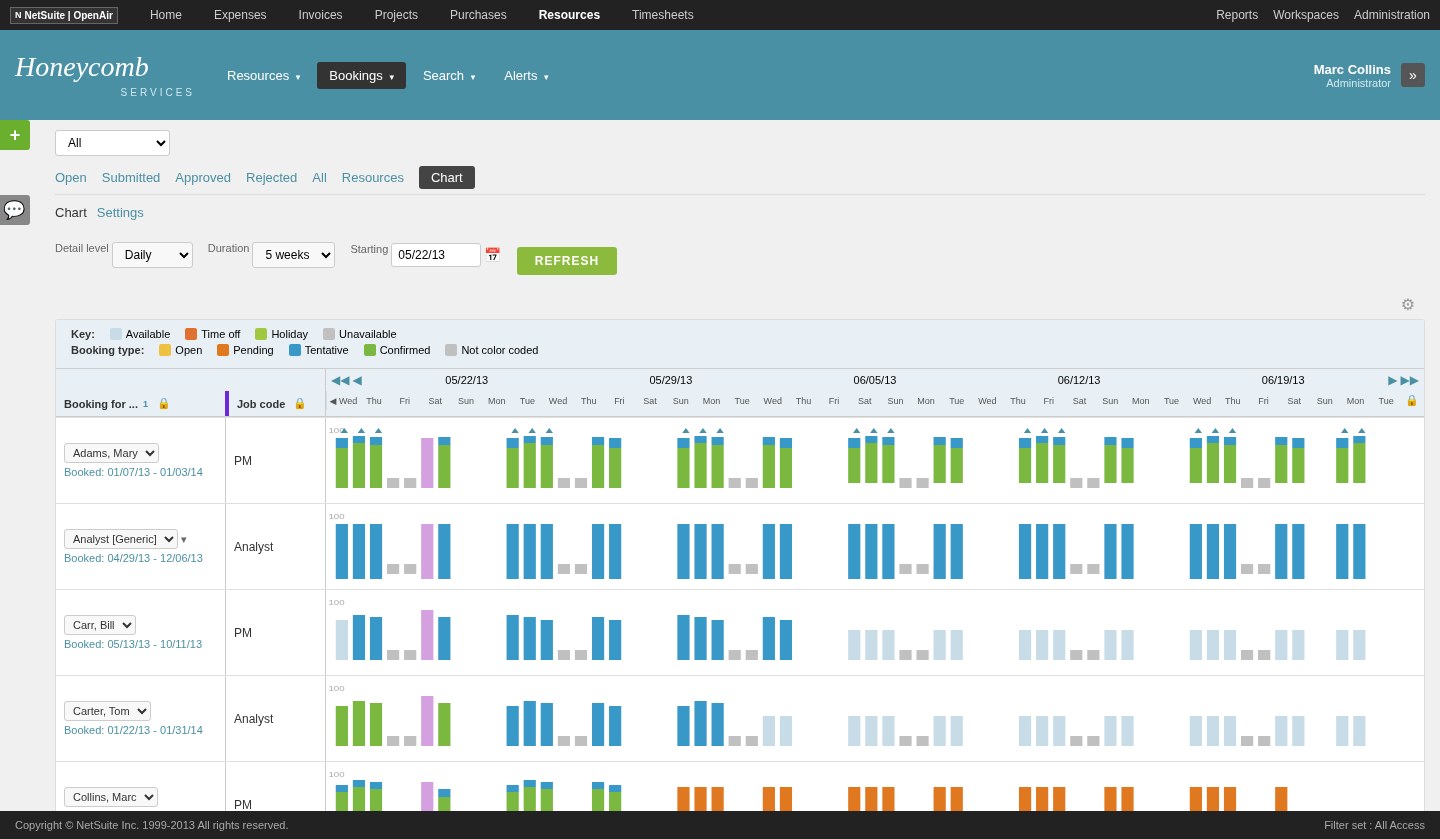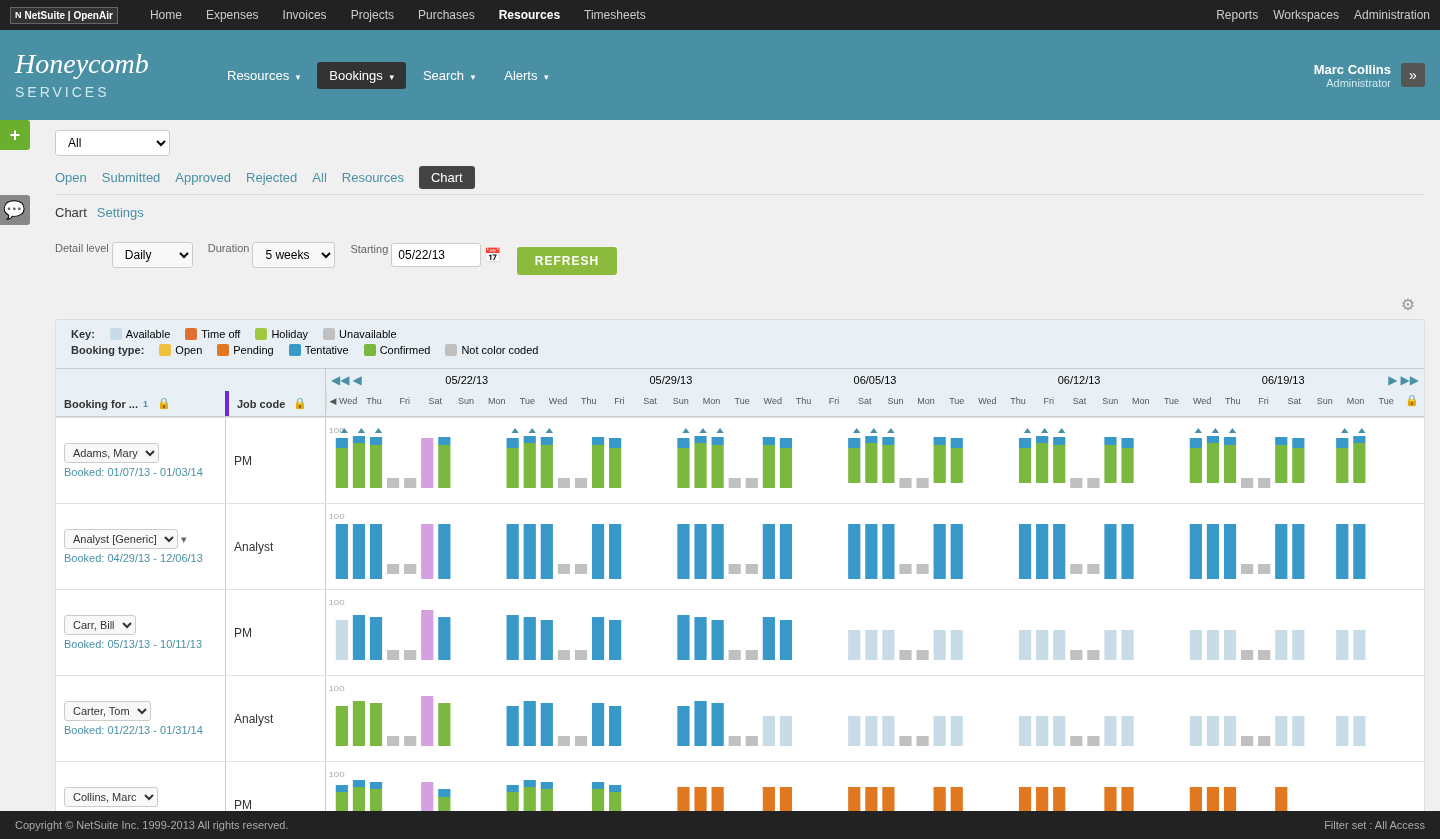--- a/index.html
+++ b/index.html
@@ -27,21 +27,21 @@
       color: #fff;
       font-size: 10px;
       font-weight: bold;
       padding: 2px 4px;
       display: flex;
       align-items: center;
       gap: 3px;
     }
     .top-nav-links {
       display: flex;
-      gap: 0;
+      gap: 8px;
       flex: 1;
     }
     .top-nav-links a {
       color: #ccc;
       text-decoration: none;
       padding: 0 12px;
       height: 30px;
       display: flex;
       align-items: center;
       font-size: 12px;
@@ -71,23 +71,24 @@
     }
     .honeycomb-logo {
       color: #fff;
       font-size: 28px;
       font-style: italic;
       font-family: Georgia, serif;
       line-height: 1;
     }
     .honeycomb-sub {
       color: #d0e8f0;
-      font-size: 14px;
+      font-size: 10px;
       letter-spacing: 3px;
       margin-top: 6px;
+      text-align: right;
     }
     .secondary-nav {
       display: flex;
       align-items: center;
       gap: 5px;
       flex: 1;
       padding-left: 20px;
     }
     .secondary-nav .nav-btn {
       color: #fff;

